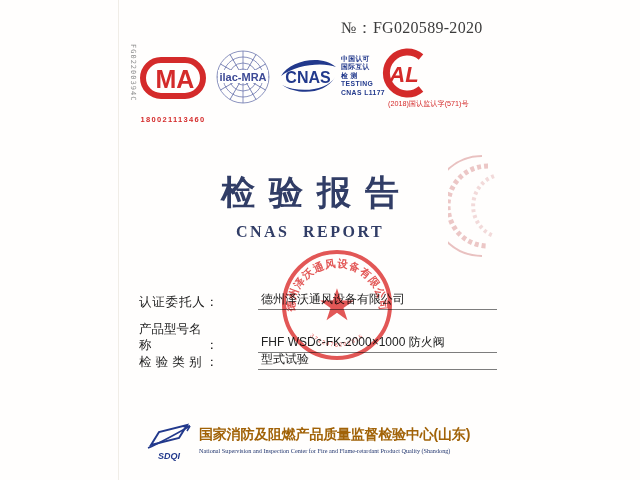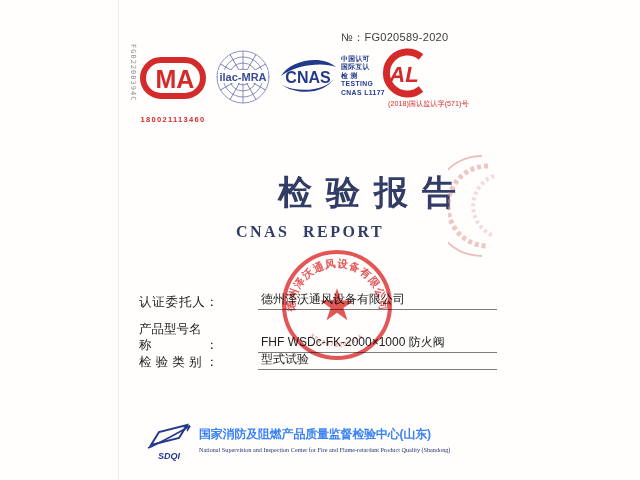--- a/index.html
+++ b/index.html
@@ -1,53 +1,53 @@
 <!DOCTYPE html>
 <html><head>
 <meta charset="utf-8">
 <style>
   html,body{margin:0;padding:0;background:#ffffff;}
   .canvas{position:relative;width:640px;height:480px;background:#fffefd;overflow:hidden;
           font-family:"Liberation Sans",sans-serif;}
   .edge-line{position:absolute;left:118px;top:0;width:1px;height:480px;background:#f0ede7;}
 
-  .report-no{position:absolute;left:341px;top:30px;font-family:Liberation Sans, sans-serif;
-             font-size:11px;color:#3c3c3c;letter-spacing:.3px;}
+  .report-no{position:absolute;left:341px;top:18px;font-family:Liberation Serif, serif;
+             font-size:16px;color:#3c3c3c;letter-spacing:.3px;}
 
   .vert-code{position:absolute;left:129px;top:44px;writing-mode:vertical-rl;text-orientation:mixed;
              font-family:"DejaVu Sans Mono",monospace;font-size:7px;color:#8f8f8f;letter-spacing:1px;height:76px;}
 
   .cma{position:absolute;left:139px;top:56px;width:68px;text-align:center;}
   .cma-num{color:#d42a2a;font-size:7.5px;letter-spacing:1.3px;margin-top:11px;font-weight:bold;}
 
   .ilac{position:absolute;left:215px;top:48px;}
   .cnas-logo{position:absolute;left:278px;top:56px;}
   .cnas-caption{position:absolute;left:341px;top:55px;color:#22398c;font-size:6.8px;
                 font-weight:bold;line-height:8.4px;letter-spacing:.4px;}
   .cal{position:absolute;left:376px;top:48px;width:56px;text-align:center;}
   .cal-caption{position:absolute;left:374px;top:99px;color:#d42a2a;font-size:7.2px;white-space:nowrap;padding-left:14px;}
 
   .title-block{position:absolute;left:150px;top:170px;width:320px;text-align:center;color:#313d66;}
-  .title-zh{font-size:34px;font-weight:900;letter-spacing:14px;text-indent:14px;white-space:nowrap;text-align:right;}
+  .title-zh{font-size:34px;font-weight:900;letter-spacing:14px;text-indent:14px;white-space:nowrap;}
   .title-en{font-family:"Liberation Serif",serif;font-size:16px;font-weight:bold;
             letter-spacing:2.5px;word-spacing:7px;margin-top:7px;}
 
   .faint-stamp{position:absolute;left:448px;top:152px;}
 
   .field-row{position:absolute;left:139px;display:flex;align-items:flex-end;gap:40px;}
   .field-row.r1{top:291px;} .field-row.r2{top:321px;} .field-row.r3{top:351px;}
   .field-label{width:79px;font-size:12.5px;color:#1e1e1e;line-height:16px;text-align-last:justify;}
   .field-line{width:236px;border-bottom:1px solid #7d7d7d;font-size:12px;color:#222;
               line-height:16px;padding:0 0 2px 3px;white-space:nowrap;}
 
   .stamp{position:absolute;left:280px;top:248px;mix-blend-mode:multiply;opacity:.92;}
 
   .footer{position:absolute;left:146px;top:420px;display:flex;gap:7px;align-items:flex-start;}
   .f-text{padding-top:6px;}
-  .f-zh{font-size:12px;font-weight:bold;color:#3b82f6;letter-spacing:-.2px;white-space:nowrap;}
+  .f-zh{font-size:14px;font-weight:bold;color:#a16207;letter-spacing:-.2px;white-space:nowrap;}
   .f-en{font-size:6.2px;color:#22366f;margin-top:3px;white-space:nowrap;font-family:"Liberation Serif",serif;}
 </style>
 </head>
 <body>
 
 <div class="canvas">
   <div class="edge-line"></div>
 
   <div class="report-no">
     <span>№：</span><span>FG020589-2020</span>

